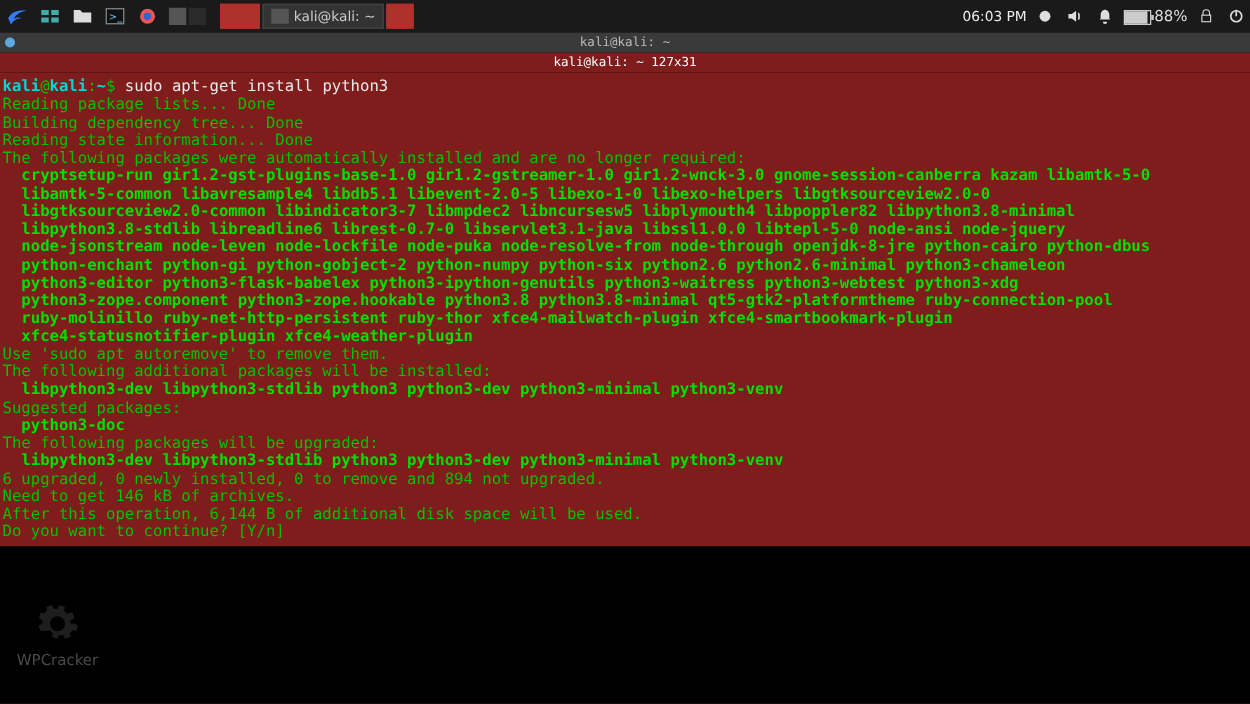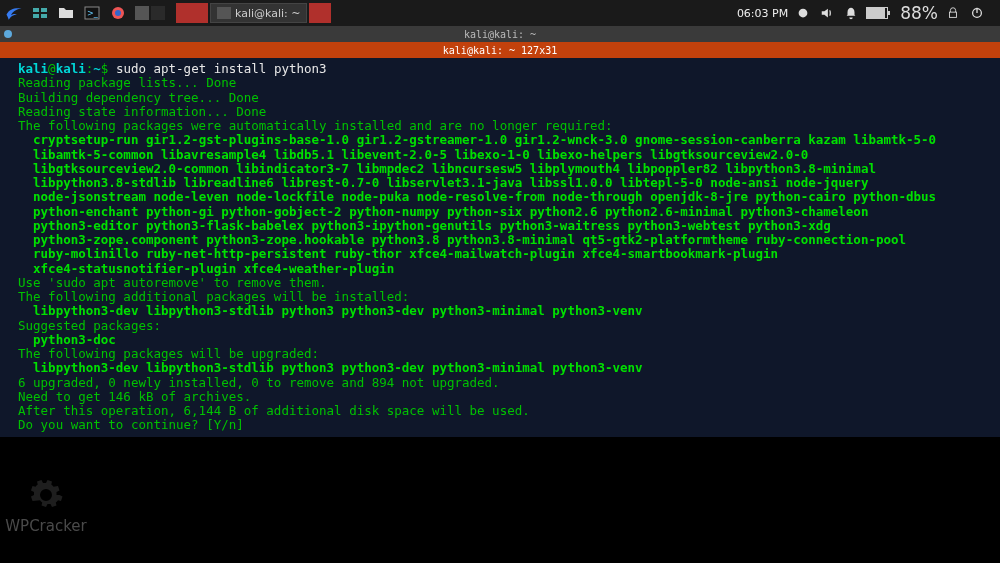--- a/index.html
+++ b/index.html
@@ -33,64 +33,64 @@
     height: 20px; padding: 0 6px;
     background: #333;
     border: 1px solid #444;
     display: flex; align-items: center; gap: 4px;
     color: #ccc; font-size: 11px;
     cursor: pointer;
   }
   .task-btn.active { background: #b0302c; border-color: #b0302c; }
   .task-thumb { width: 14px; height: 12px; background: #b0302c; }
   .task-thumb.gray { background: #555; }
-  .panel-right { margin-left: auto; display: flex; align-items: center; gap: 6px; padding-right: 14px; }
+  .panel-right { margin-left: auto; display: flex; align-items: center; gap: 6px; padding-right: 2px; }
   .clock { font-size: 11px; color: #eee; }
   .tray-ic { width: 18px; height: 18px; display:flex; align-items:center; justify-content:center; }
   .tray-ic svg { width: 14px; height: 14px; fill: #ddd; }
-  .batt { display:flex; align-items:center; gap:12px; font-size:17px; }
+  .batt { display:flex; align-items:flex-end; gap:2px; font-size:12px; }
   .batt-box { width: 22px; height: 12px; border:1px solid #ccc; position:relative; }
   .batt-box::after { content:""; position:absolute; right:-3px; top:3px; width:2px; height:4px; background:#ccc;}
   .batt-fill { height:100%; background:#ccc; }
   
   .termwin {
     position: absolute; left: 0; top: 26px;
     width: 1000px;
   }
   .titlebar {
     height: 16px; background: #3a3a3a;
     color: #bbb; font-size: 10px;
     display:flex; align-items:center; justify-content:center;
     position: relative;
   }
   .title-left { position:absolute; left:4px; display:flex; gap:4px;}
   .title-dot { width:8px;height:8px;border-radius:50%; }
   .tabbar {
-    height: 16px; background: #c2410c;
+    height: 16px; background: #7f1d1d;
     display:flex; align-items:center; justify-content:center;
     color:#fff; font-size:10px;
   }
   .termbody {
-    background: #0f172a;
-    padding: 4px 18px;
+    background: #7f1d1d;
+    padding: 4px 2px;
     line-height: 1.14;
     white-space: pre;
     font-size: 12.5px;
     letter-spacing: 0;
   }
   .termbody .row { white-space: pre-wrap; word-break: break-all; }
   .c-cyan   { color: #00d7d7; font-weight: bold; }
   .c-white  { color: #e8e8e8; }
   .c-green  { color: #00c200; }
   .c-greenb { color: #00e000; font-weight: bold; margin-top: 12px; }
   
   .desktop-icons {
     position: absolute; left: 18px; bottom: 28px;
     display:flex; gap: 52px; align-items:flex-end;
-    color:#555; font-size:15px; font-family:"DejaVu Sans",sans-serif;
+    color:#555; font-size:12px; font-family:"DejaVu Sans",sans-serif;
     text-align:left;
   }
   .dicon { display:flex; flex-direction:column; align-items:center; gap:4px; width:56px;}
   .dicon svg { width:36px; height:36px; fill:#333; opacity:.6;}
   .dicon.folder svg { fill:#2a4a6a; opacity:.7;}
   .dicon span { color:#4a4a4a; }
 </style>
 </head>
 <body>
 

